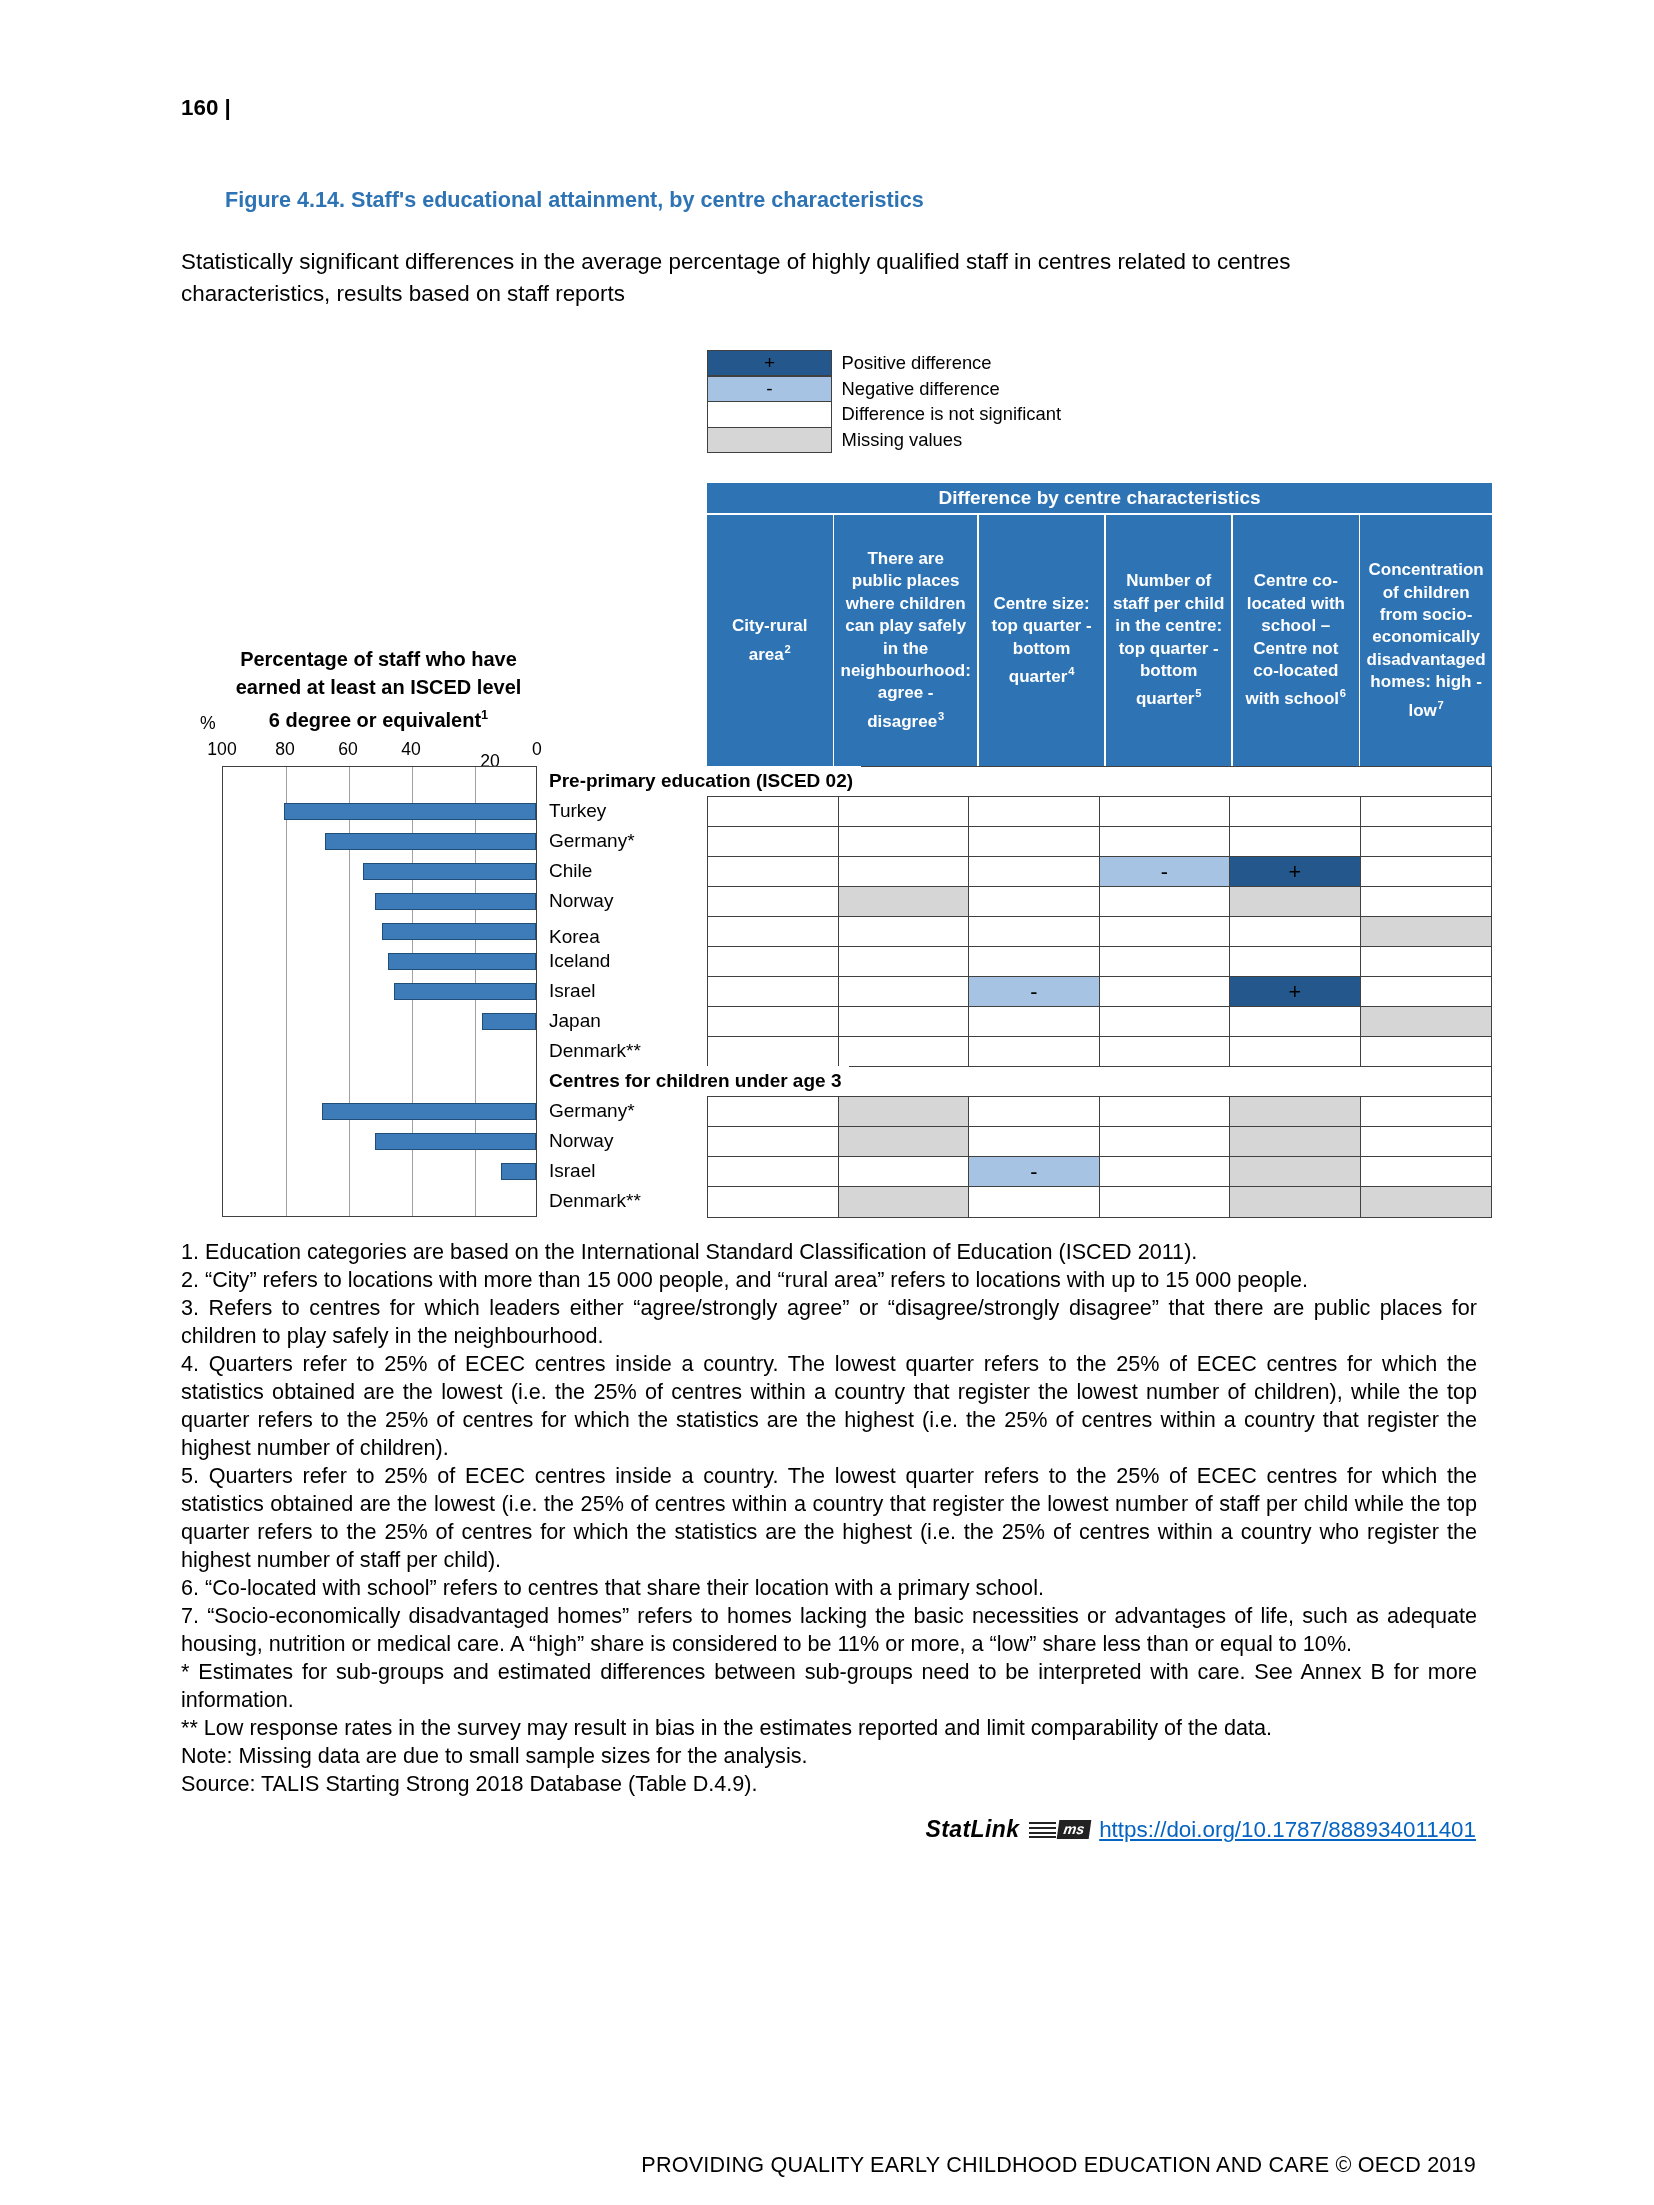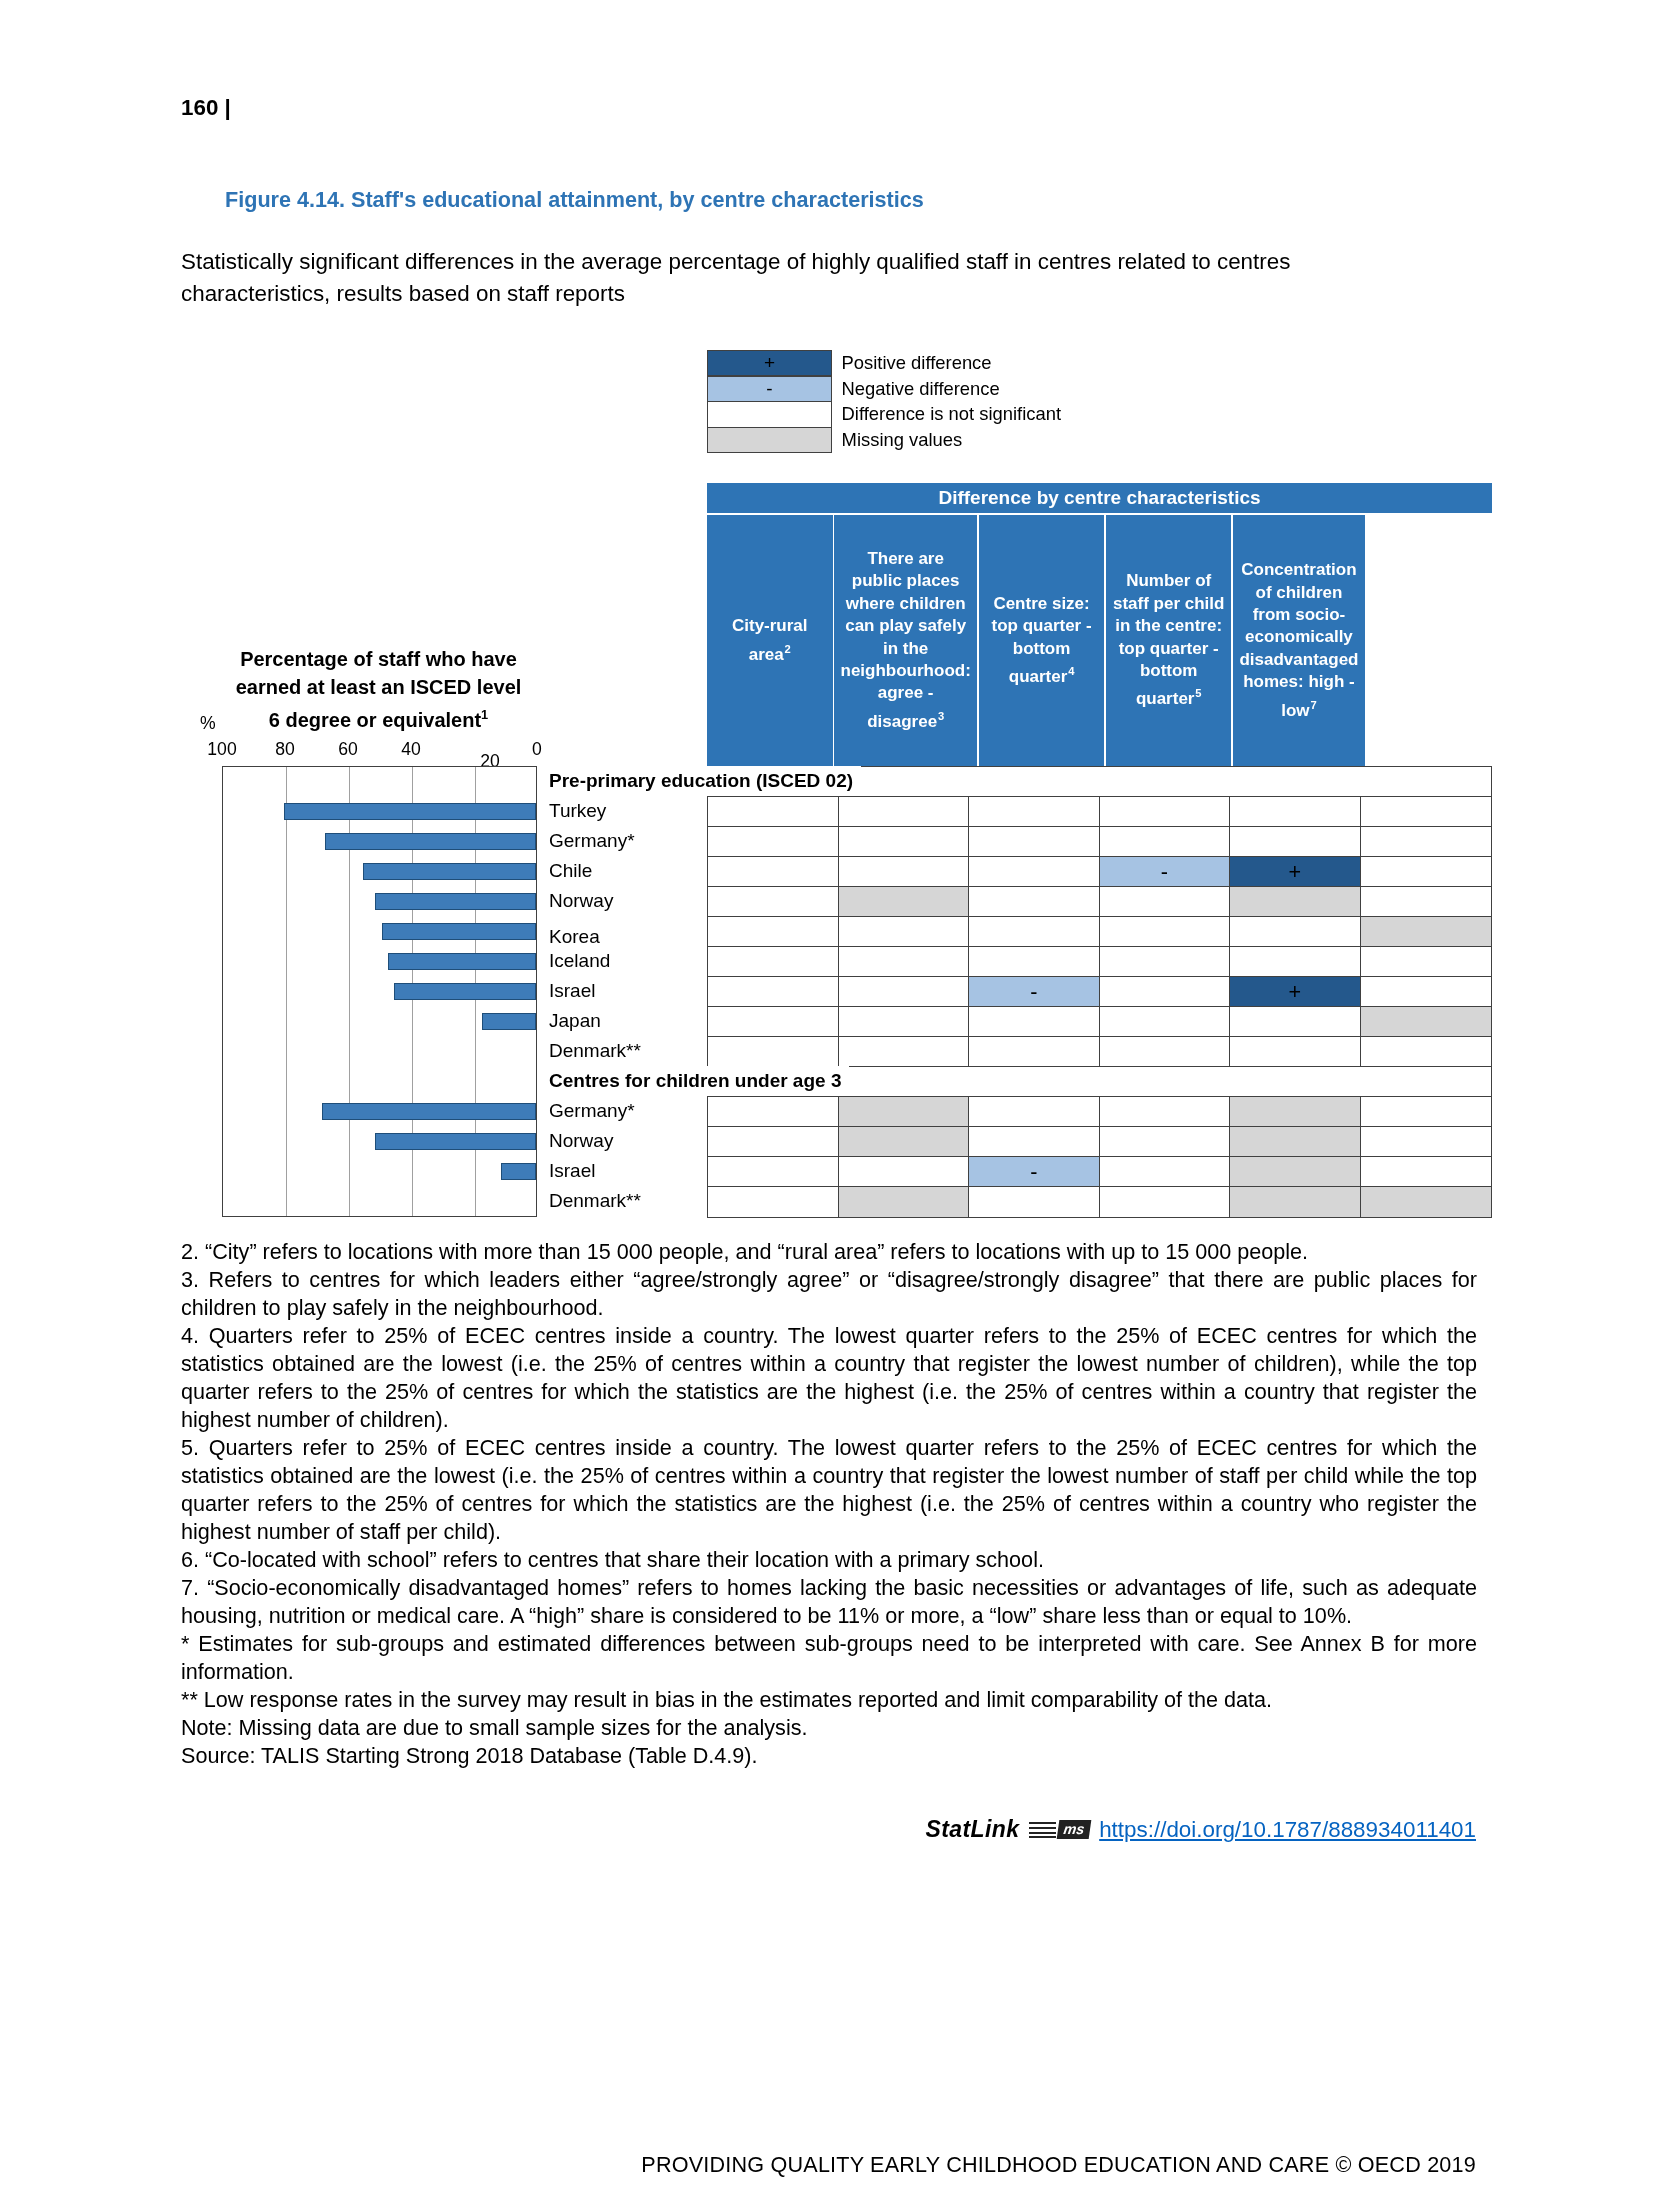--- a/index.html
+++ b/index.html
@@ -111,20 +111,23 @@
       <div><span>City-rural area</span><sup>2</sup></div>
     </div>
     <div class="col-h">
       <div><span>There are public places where children can play safely in the neighbourhood: agree - disagree</span><sup>3</sup></div>
     </div>
     <div class="col-h">
       <div><span>Centre size: top quarter - bottom quarter</span><sup>4</sup></div>
     </div>
     <div class="col-h">
       <div><span>Number of staff per child in the centre: top quarter - bottom quarter</span><sup>5</sup></div>
+    </div>
+    <div class="col-h">
+      <div><span>Centre co-located with school – Centre not co-located with school</span><sup>6</sup></div>
     </div>
     <div class="col-h">
       <div><span>Concentration of children from socio-economically disadvantaged homes: high - low</span><sup>7</sup></div>
     </div>
   </div>
 
   <div class="side-label">
     <span>Percentage of staff who have earned at least an ISCED level 6 degree or equivalent</span><sup>1</sup>
   </div>
 
@@ -248,20 +251,21 @@
       <div class="cell last-col" data-state="ns"></div>
       <div class="cell last-row" data-state="ns"></div>
       <div class="cell last-row" data-state="m"></div>
       <div class="cell last-row" data-state="ns"></div>
       <div class="cell last-row" data-state="ns"></div>
       <div class="cell last-row" data-state="m"></div>
       <div class="cell last-col last-row" data-state="m"></div>
     </div>
 
   <div class="notes" id="notes">
+      <p class="note">1. Education categories are based on the International Standard Classification of Education (ISCED 2011).</p>
       <p class="note">2. “City” refers to locations with more than 15 000 people, and “rural area” refers to locations with up to 15 000 people.</p>
       <p class="note">3. Refers to centres for which leaders either “agree/strongly agree” or “disagree/strongly disagree” that there are public places for children to play safely in the neighbourhood.</p>
       <p class="note">4. Quarters refer to 25% of ECEC centres inside a country. The lowest quarter refers to the 25% of ECEC centres for which the statistics obtained are the lowest (i.e. the 25% of centres within a country that register the lowest number of children), while the top quarter refers to the 25% of centres for which the statistics are the highest (i.e. the 25% of centres within a country that register the highest number of children).</p>
       <p class="note">5. Quarters refer to 25% of ECEC centres inside a country. The lowest quarter refers to the 25% of ECEC centres for which the statistics obtained are the lowest (i.e. the 25% of centres within a country that register the lowest number of staff per child while the top quarter refers to the 25% of centres for which the statistics are the highest (i.e. the 25% of centres within a country who register the highest number of staff per child).</p>
       <p class="note">6. “Co-located with school” refers to centres that share their location with a primary school.</p>
       <p class="note">7. “Socio-economically disadvantaged homes” refers to homes lacking the basic necessities or advantages of life, such as adequate housing, nutrition or medical care. A “high” share is considered to be 11% or more, a “low” share less than or equal to 10%.</p>
       <p class="note">* Estimates for sub-groups and estimated differences between sub-groups need to be interpreted with care. See Annex B for more information.</p>
       <p class="note">** Low response rates in the survey may result in bias in the estimates reported and limit comparability of the data.</p>
       <p class="note">Note: Missing data are due to small sample sizes for the analysis.</p>
       <p class="note">Source: TALIS Starting Strong 2018 Database (Table D.4.9).</p>

